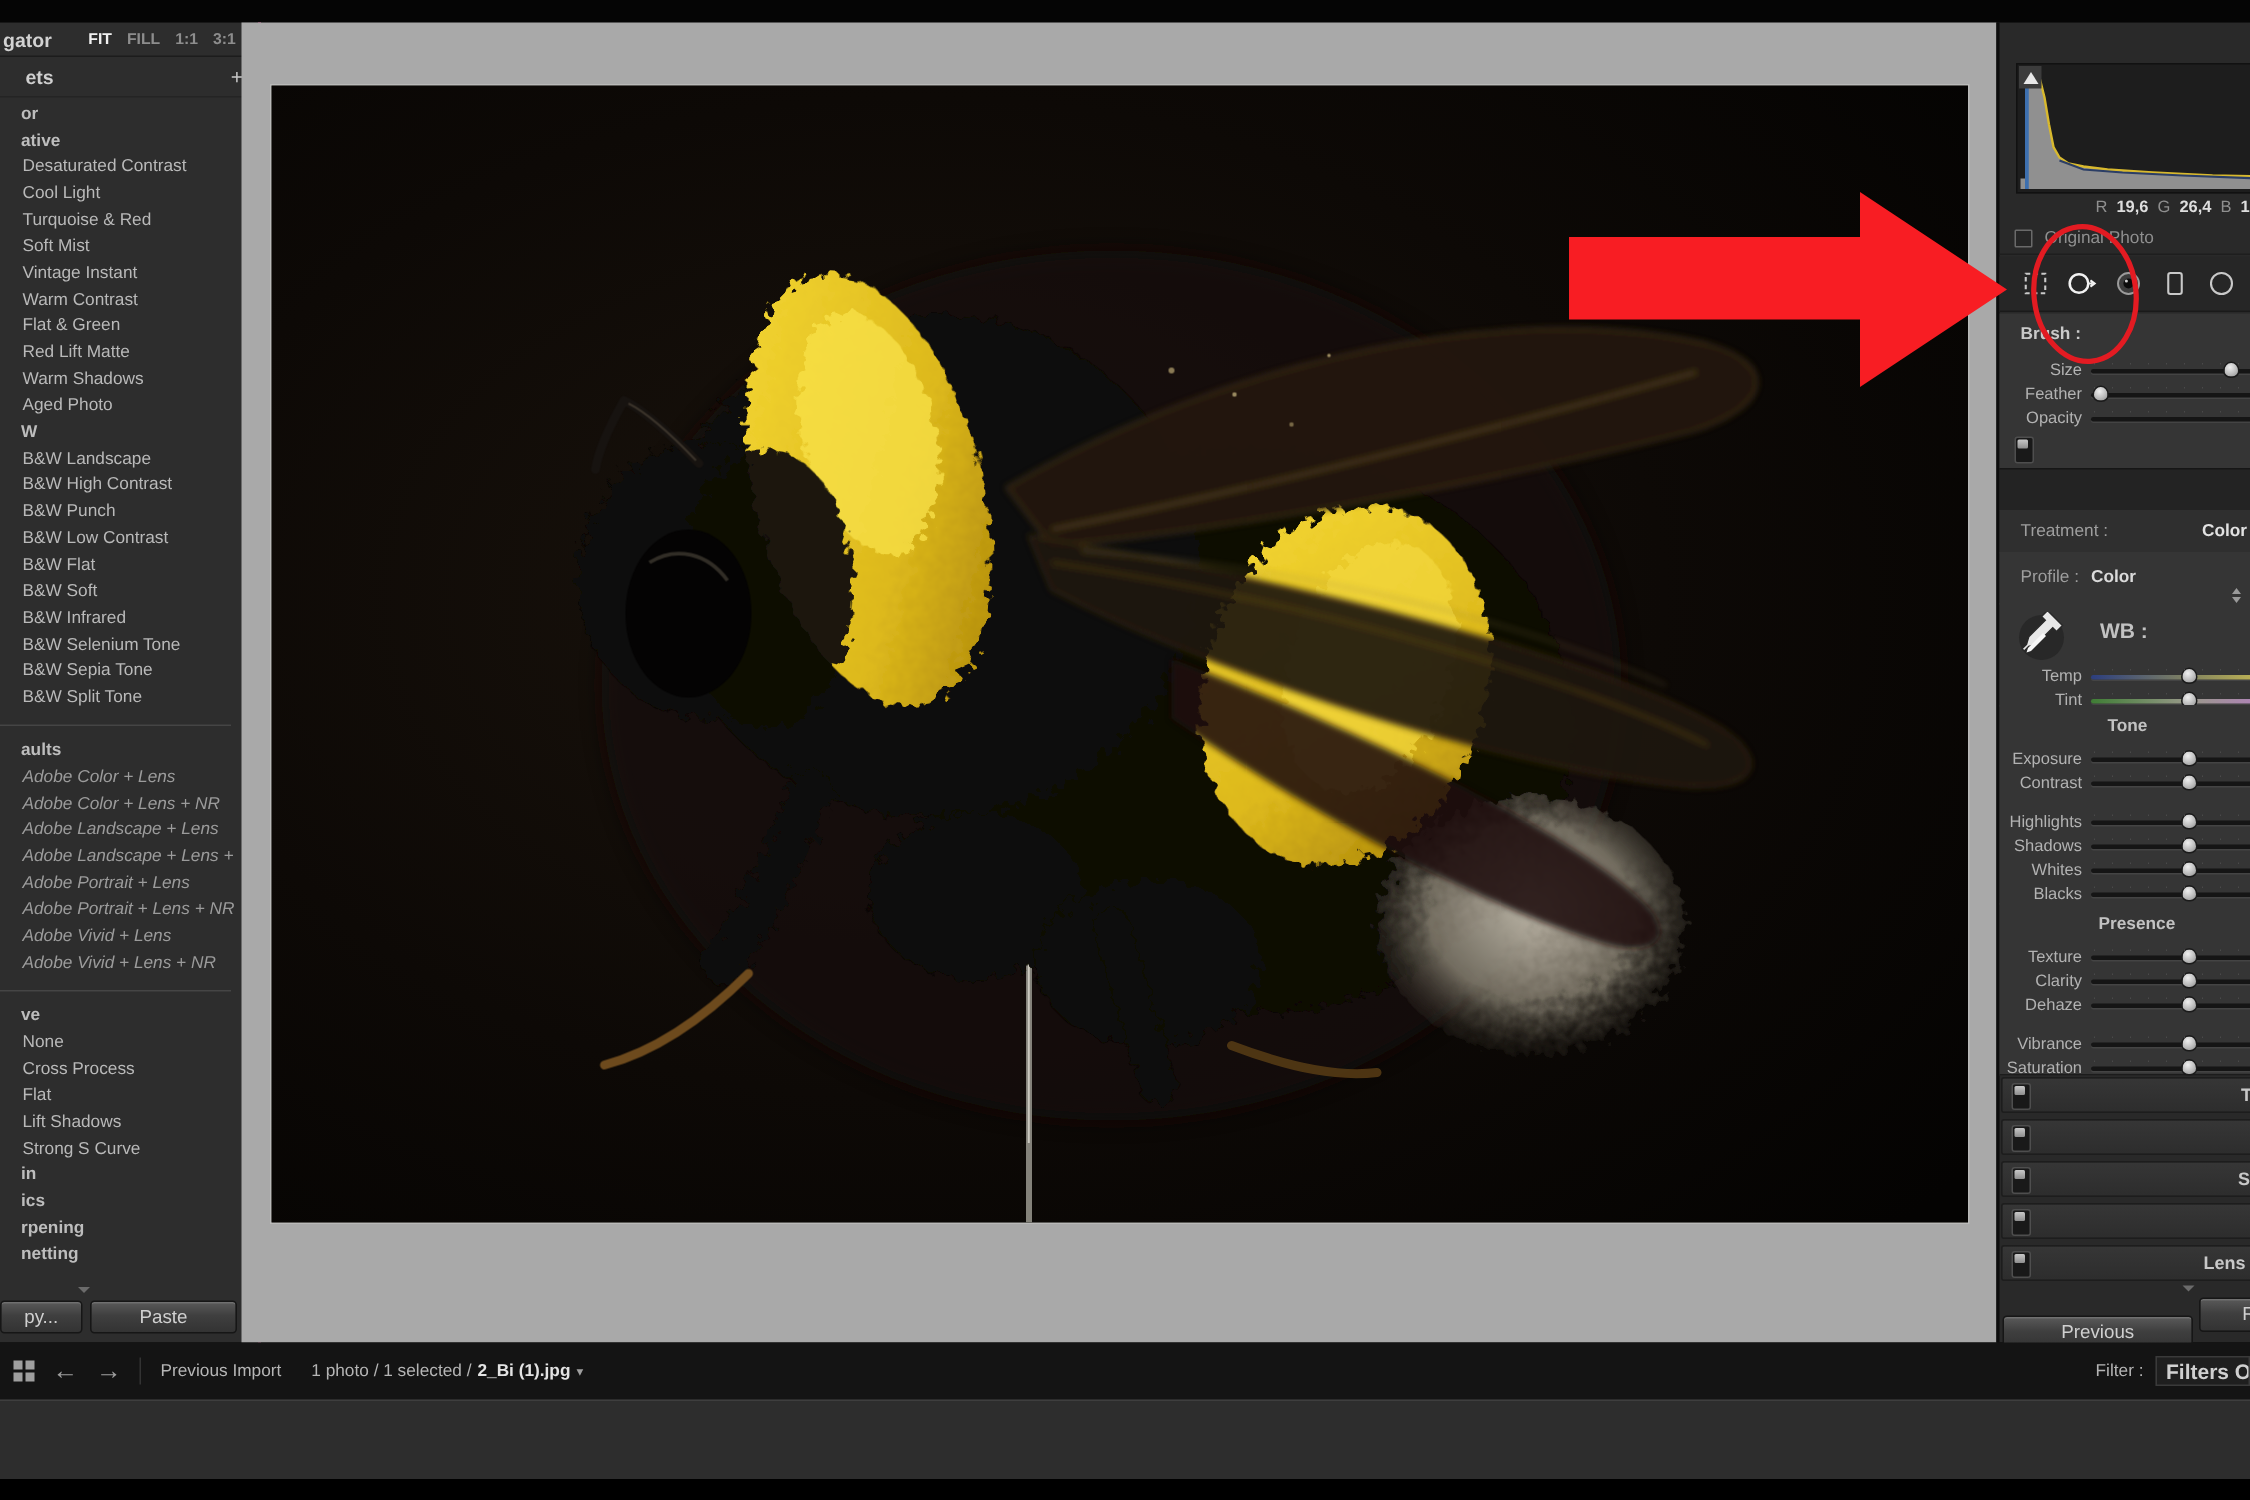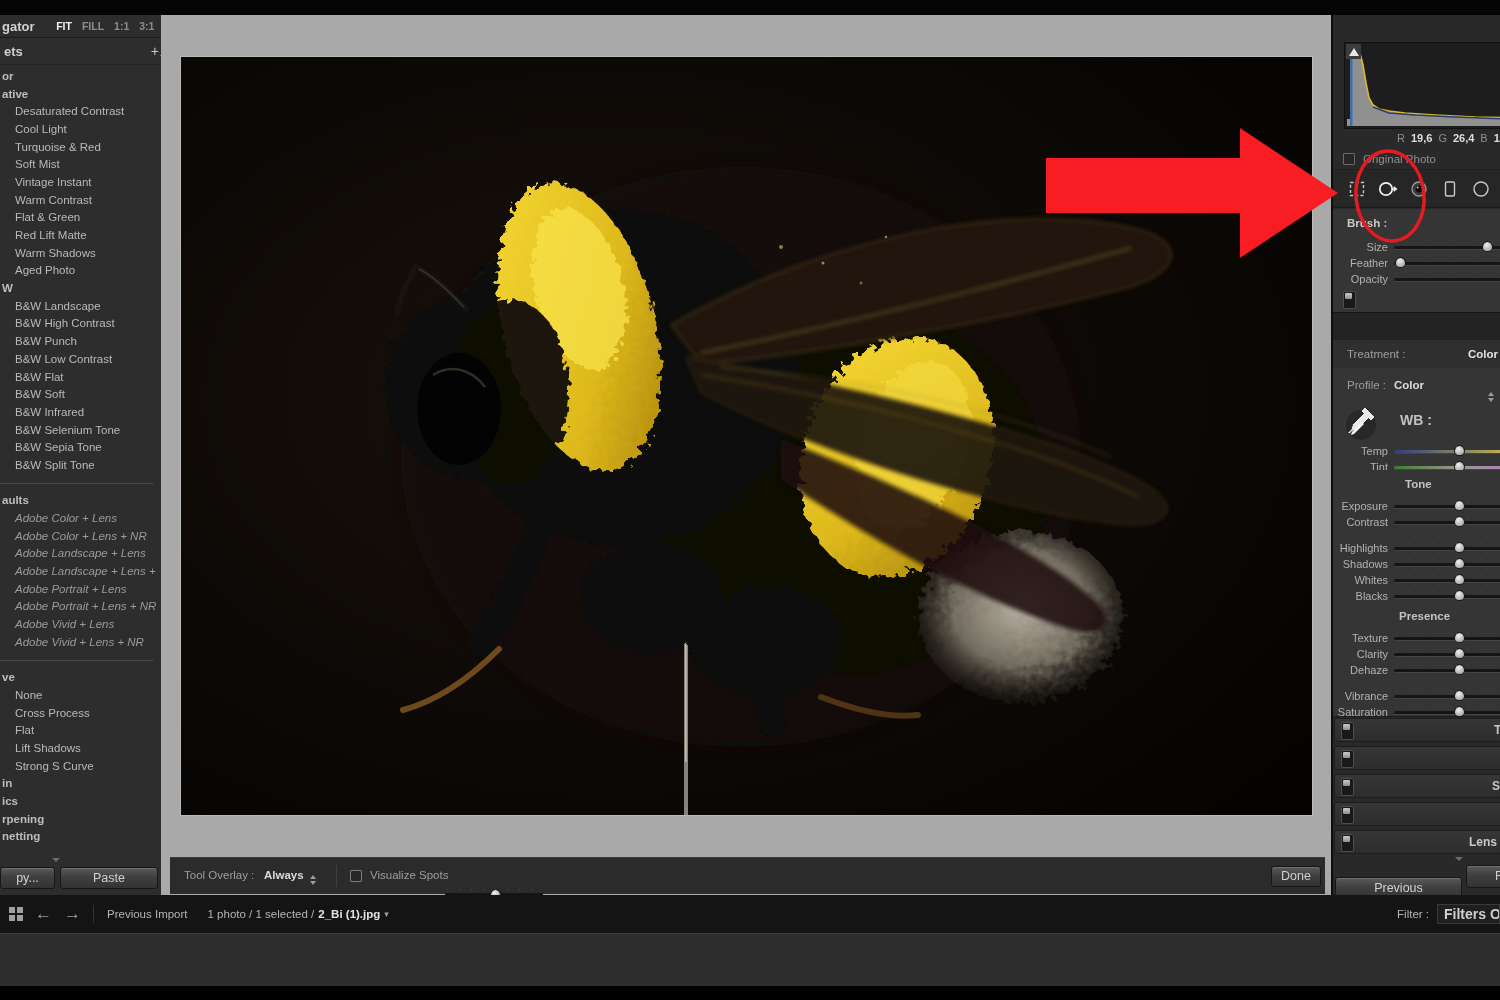--- a/index.html
+++ b/index.html
@@ -2,33 +2,33 @@
 <html><head>
 <meta charset="utf-8">
 <style>
   html,body{margin:0;padding:0;background:#000;}
   #app{position:relative;width:1500px;height:1000px;overflow:hidden;background:#000;
        font-family:"Liberation Sans",sans-serif;-webkit-font-smoothing:antialiased;}
   .abs{position:absolute;}
   
   #top-bar{left:0;top:0;width:1500px;height:15px;background:#050505;}
   
-  #left-panel{left:0;top:15px;width:174px;height:880px;background:#2d2d2d;border-right:5px solid #ec4899;box-sizing:border-box;}
+  #left-panel{left:0;top:15px;width:174px;height:880px;background:#2d2d2d;border-right:2px solid #ec4899;box-sizing:border-box;}
   #nav-header{left:0;top:0;width:100%;height:22px;border-bottom:1px solid #1c1c1c;display:flex;align-items:center;}
   #nav-title{font-size:13px;color:#d2d2d2;font-weight:bold;padding-left:2px;width:58px;}
   #zoom-opts{display:flex;align-items:center;gap:10px;}
   .zopt{font-size:10.5px;color:#8d8d8d;font-weight:bold;cursor:default;}
   .zopt.active{color:#f0f0f0;}
   #presets-header{left:0;top:23px;width:100%;height:26px;border-bottom:1px solid #242424;display:flex;align-items:center;}
-  #presets-title{font-size:13px;color:#cfcfcf;font-weight:bold;padding-left:4px;flex:1;}
+  #presets-title{font-size:13px;color:#cfcfcf;font-weight:bold;padding-left:17px;flex:1;}
   #add-preset{font-size:14px;color:#c5c5c5;padding-right:10px;position:relative;}
   #add-preset .mini-caret{position:absolute;right:3px;bottom:0px;width:0;height:0;border-left:3px solid transparent;border-right:3px solid transparent;border-top:4px solid #9a9a9a;}
   #preset-list{left:0;top:52px;width:158px;height:792px;overflow:hidden;}
   .plist-row{height:17.7px;display:flex;align-items:center;font-size:11.5px;color:#b9b9b9;white-space:nowrap;overflow:hidden;}
-  .ph{padding-left:2px;font-weight:bold;color:#bdbdbd;}
+  .ph{padding-left:14px;font-weight:bold;color:#bdbdbd;}
   .pi{padding-left:15px;}
   .pii{padding-left:15px;font-style:italic;color:#9b9b9b;}
   .plist-div{height:17.7px;position:relative;}
   .plist-div::after{content:"";position:absolute;left:0;right:4px;top:9px;height:1px;background:#454545;}
   #left-buttons{left:0;top:845px;width:161px;height:35px;}
   .btn{background:linear-gradient(#5a5a5a,#3f3f3f 45%,#333 100%);border:1px solid #161616;border-radius:3px;
        color:#d0d0d0;font-size:12.5px;text-align:center;line-height:20px;box-shadow:inset 0 1px 0 rgba(255,255,255,.14);box-sizing:border-box;}
   .collapse-caret{width:0;height:0;border-left:4px solid transparent;border-right:4px solid transparent;border-top:4px solid #6b6b6b;}
   
   #content{left:161px;top:15px;width:1170px;height:880px;background:#a9a9a9;}
@@ -257,32 +257,20 @@
         <path d="M318,592 C285,625 252,645 222,653" stroke="#6d4a1d" stroke-width="6" fill="none" stroke-linecap="round"></path>
         <path d="M640,640 C682,656 712,661 737,658" stroke="#543a14" stroke-width="6" fill="none" stroke-linecap="round" opacity="0.9"></path>
 
         <circle cx="600" cy="190" r="2" fill="#8a7a55"></circle>
           <circle cx="642" cy="206" r="1.5" fill="#9a8a60"></circle>
         <circle cx="680" cy="226" r="1.5" fill="#776745"></circle>
           <circle cx="705" cy="180" r="1.2" fill="#9a8a60"></circle>
       </svg>
     </div>
 
-    <div class="abs" id="toolbar">
-      <span class="tb-text abs" style="left:14px;top:11px;">Tool Overlay :</span>
-      <span class="tb-val abs" style="left:94px;top:11px;">Always</span>
-      <span class="updown abs" style="left:140px;top:12px;"></span>
-      <div class="abs" style="left:166px;top:7px;width:1px;height:22px;background:#404040;"></div>
-      <span class="checkbox abs" style="left:180px;top:12px;"></span>
-      <span class="tb-text abs" style="left:200px;top:11px;">Visualize Spots</span>
-      <div class="strack abs" style="left:275px;top:17px;width:98px;">
-        <div class="sthumb" id="vs-thumb" style="left: 52%;"></div>
-      </div>
-      <div class="btn abs" style="right:4px;top:8px;width:50px;height:21px;line-height:19px;">Done</div>
-    </div>
   </div>
 
   <div class="abs" id="right-panel">
     <div class="abs" id="hist-box">
       <svg width="188" height="83" viewBox="0 0 188 83">
         <path d="M2,83 L2,76 L5,76 L5,7 L12,6 L15,10 L18,22 L21,40 L24,55 L28,62 L34,66 L44,68 L60,70 L90,72 L130,74 L188,75 L188,83 Z" fill="#909090"></path>
         <path d="M5,7 L12,6 L15,10 L18,22 L21,40 L24,55 L28,62 L34,66 L44,68 L60,70 L90,72 L130,74 L188,75" fill="none" stroke="#d8b92e" stroke-width="1.6"></path>
         <path d="M28,64 L44,70 L70,72 L110,74 L188,77" fill="none" stroke="#2b3e66" stroke-width="1.4"></path>
         <rect x="5" y="7" width="2.5" height="76" fill="#3d6fae"></rect>
       </svg>

